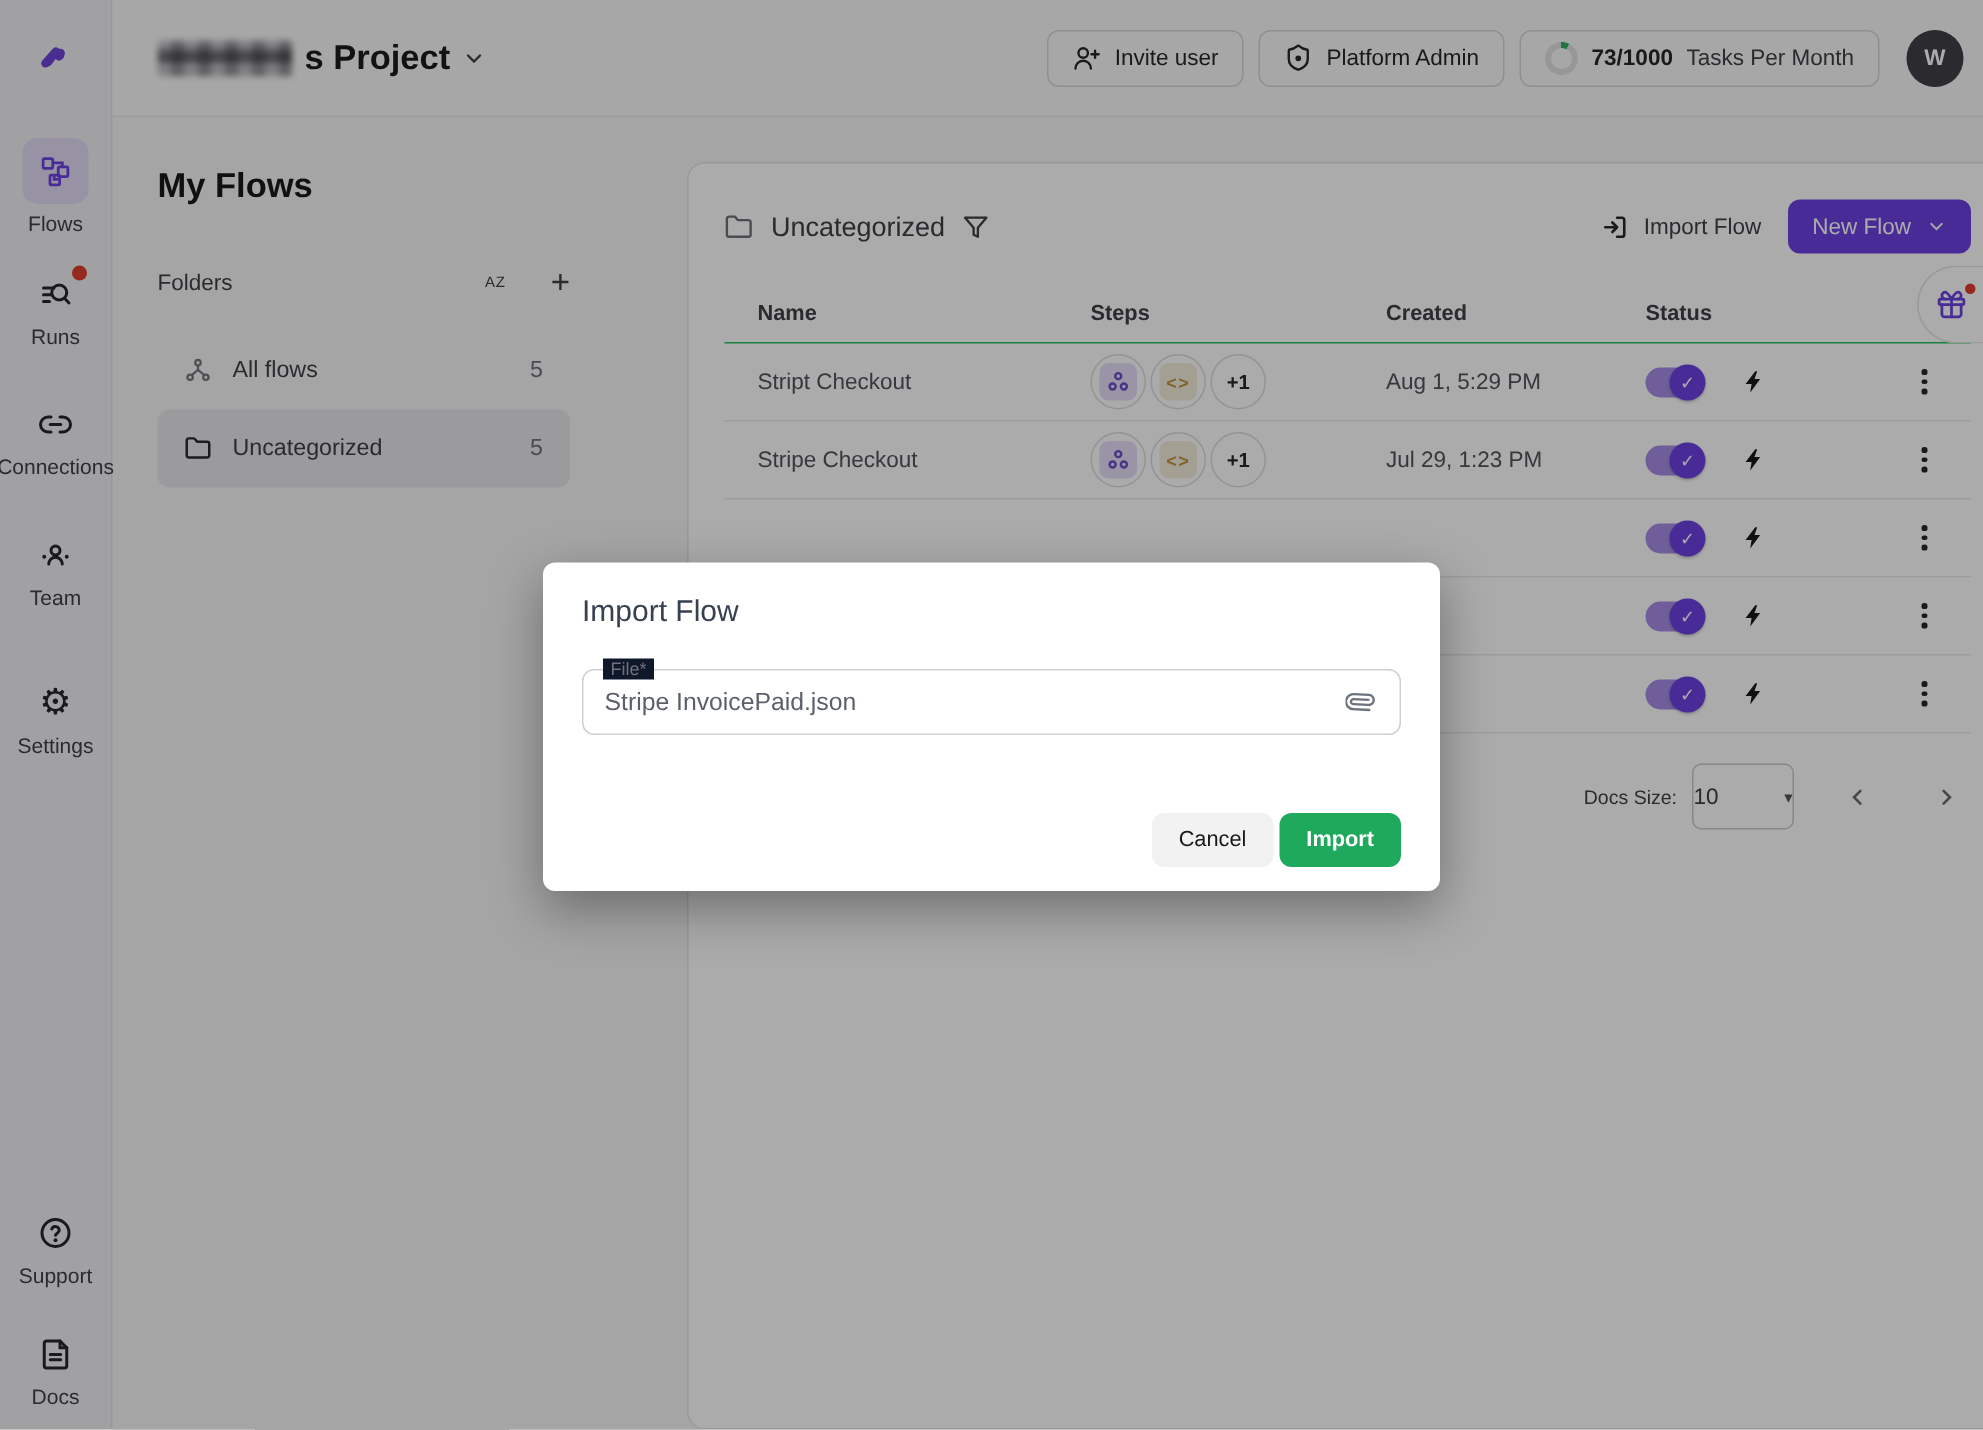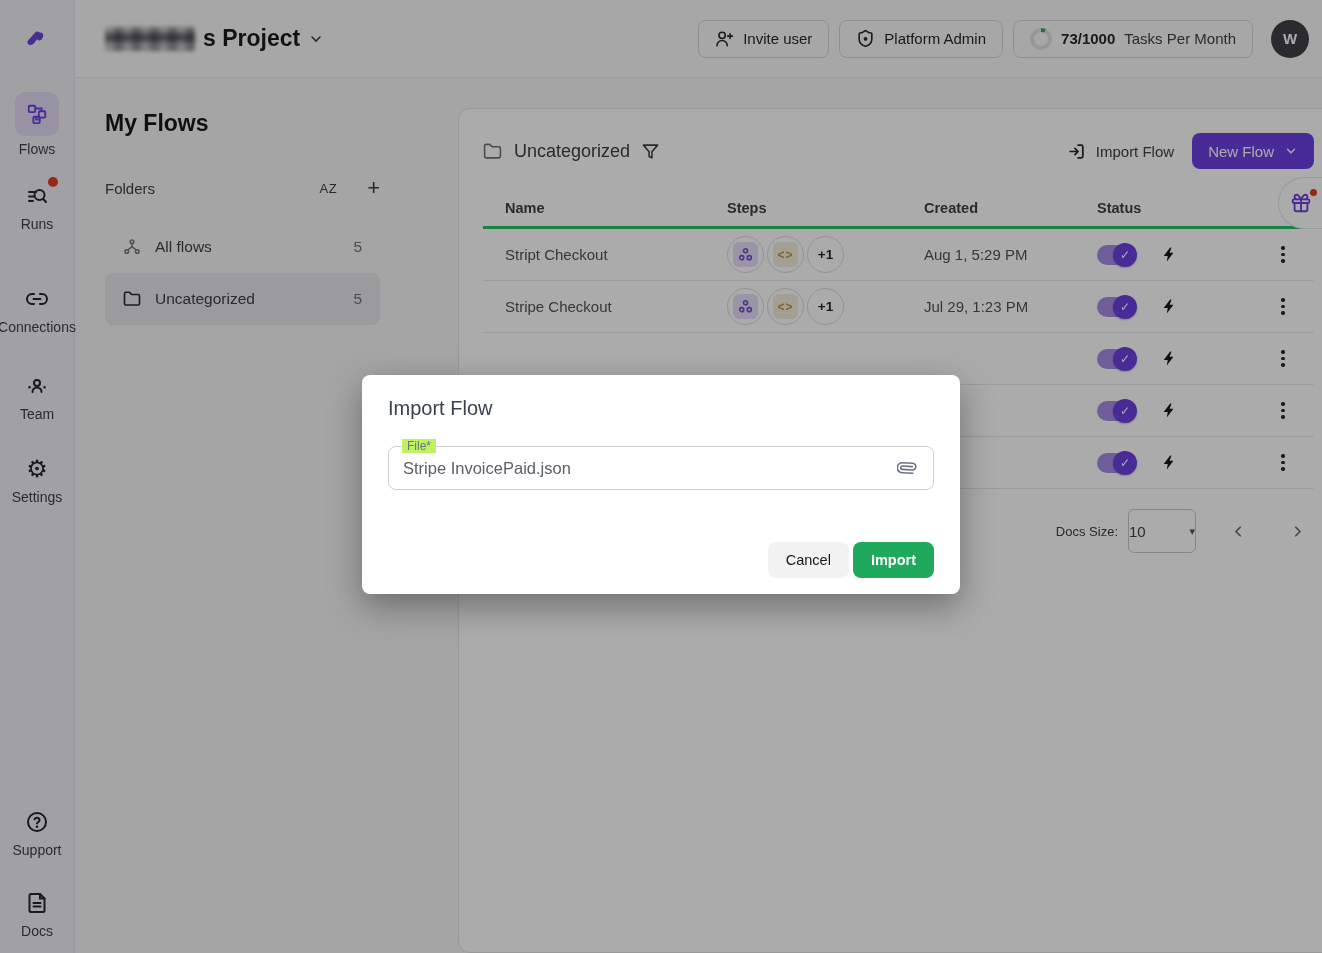--- a/index.html
+++ b/index.html
@@ -45,21 +45,21 @@
             display:flex; align-items:center; justify-content:center; margin-left:8px; cursor:pointer; }
 
   .content { flex:1; display:flex;gap:48px; }
 
   
   .folders-panel { width:335px; min-width:335px; padding:32px 30px 0 30px; }
   .page-title { font-size:23px; font-weight:700; color:#18181b; margin-bottom:40px; }
   .folders-head { display:flex; align-items:center; margin-bottom:22px; }
   .folders-title { font-size:15px; color:#3f3f46; }
   .folders-head .tools { margin-left:auto; display:flex; align-items:center; gap:30px; }
-  .sort-az { font-size:13px; color:#3f3f46; letter-spacing:0.5px; cursor:pointer; }
+  .sort-az { font-size:10px; color:#3f3f46; letter-spacing:0.5px; cursor:pointer; }
   .plus-btn { font-size:22px; color:#3f3f46; cursor:pointer; line-height:1; }
   .folder-item { height:52px; display:flex; align-items:center; gap:14px; padding:0 18px; border-radius:8px;
                  font-size:15.5px; color:#3f3f46; cursor:pointer; }
   .folder-item.selected { background:#e7e7ea; }
   .folder-item .count { margin-left:auto; color:#71717a; }
   .folder-item .f-icon { display:flex; color:#55555c; }
   .folder-item.all .f-icon { color:#6b6b72; }
 
   
   .card { margin-top:30px; width:881px; min-height:500px; background:#fff; border:1px solid #e4e4e7;
@@ -67,21 +67,21 @@
   .card-head { display:flex; align-items:center; height:44px; margin-bottom:16px; }
   .card-title-group { display:flex; align-items:center; gap:12px; }
   .card-title { font-size:18px; color:#3f3f46; font-weight:500; }
   .card-head .actions { margin-left:auto; display:flex; align-items:center; gap:18px; }
   .import-flow-btn { display:flex; align-items:center; gap:10px; font-size:15px; color:#3f3f46; background:none; border:none;
                      cursor:pointer; font-family:"Liberation Sans",sans-serif; }
   .new-flow-btn { display:flex; align-items:center; gap:10px; background:#6e41e2; color:#fff; border:none; border-radius:8px;
                   height:36px; padding:0 16px; font-size:15px; cursor:pointer; font-family:"Liberation Sans",sans-serif; }
 
   .tbl-grid { display:grid; grid-template-columns: 222px 197px 173px 1fr 62px; align-items:center; padding-left:22px; }
-  .tbl-header { height:40px; border-bottom:3px solid #22c55e; }
+  .tbl-header { height:40px; border-bottom:1px solid #22c55e; }
   .tbl-header span { font-size:14.5px; font-weight:700; color:#3f3f46; }
   .tbl-row { height:52px; border-bottom:1px solid #e9e9ec; }
   .cell-name, .cell-created { font-size:15px; color:#52525b; }
   .steps-cell { display:flex; align-items:center; }
   .step-circle { width:37px; height:37px; border-radius:50%; border:1px solid #dcdce0; background:#fff;
                  display:flex; align-items:center; justify-content:center; margin-right:3px; }
   .step-badge { width:25px; height:25px; border-radius:6px; display:flex; align-items:center; justify-content:center; }
   .step-badge.purple { background:#e4ddf8; color:#6d4fc9; }
   .step-badge.code { background:#f5eedc; color:#c0933e; font-size:12px; font-weight:700; letter-spacing:1px; }
   .step-more { font-size:13.5px; font-weight:600; color:#27272a; }
@@ -108,21 +108,21 @@
   .gift-wrap { position:relative; color:#6e41e2; display:flex; }
   .gift-wrap .red-dot.sm { top:-3px; right:-5px; }
 
   
   .overlay { position:absolute; inset:0; background:rgba(0,0,0,0.33); z-index:50; }
   .modal { position:absolute; left:362px; top:375px; width:598px; z-index:60; background:#fff; border-radius:8px;
            box-shadow:0 12px 34px rgba(0,0,0,.35); padding:22px 26px 10px 26px; }
   .modal-title { font-size:20px; color:#374151; font-weight:500; margin-bottom:26px; }
   .file-field { position:relative; height:44px; border:1px solid #cfcfd4; border-radius:8px;
                 display:flex; align-items:center; padding:0 14px; }
-  .file-label { position:absolute; top:-8px; left:13px; background:#bef264; padding:0 5px; font-size:12px; color:#71717a; }
+  .file-label { position:absolute; top:-8px; left:13px; background:#0f172a; padding:0 5px; font-size:12px; color:#71717a; }
   .file-input { flex:1; border:none; outline:none; font-size:16.5px; color:#5b6069; background:transparent;
                 font-family:"Liberation Sans",sans-serif; }
   .clip-btn { background:none; border:none; cursor:pointer; display:flex; color:#6b7280; padding:2px; }
   .modal-footer { display:flex; justify-content:flex-end; gap:4px; margin-top:52px; padding-bottom:6px; }
   .btn-cancel { height:36px; padding:0 18px; border:none; border-radius:8px; background:#f2f2f3; color:#18181b;
                 font-size:14.5px; cursor:pointer; font-family:"Liberation Sans",sans-serif; }
   .btn-import { height:36px; padding:0 18px; border:none; border-radius:8px; background:#1ea95c; color:#fff;
                 font-size:14.5px; font-weight:600; cursor:pointer; font-family:"Liberation Sans",sans-serif; }
 
   svg { display:block; }
@@ -147,21 +147,21 @@
         <svg width="22" height="22" viewBox="0 0 24 24" stroke="#6e41e2" stroke-width="2" fill="none">
           <rect x="3" y="3" width="7" height="7" rx="1"></rect>
           <rect x="14" y="9" width="7" height="7" rx="1"></rect>
           <rect x="8" y="15" width="7" height="7" rx="1"></rect>
           <path d="M10 6h7v3M14 18h-3v-3"></path>
         </svg>
       </div>
       <span class="nav-label">Flows</span>
     </div>
 
-    <div class="nav-item" style="margin-bottom:52px;">
+    <div class="nav-item" style="margin-bottom:36px;">
       <div class="nav-icon-plain">
         <svg width="24" height="24" viewBox="0 0 24 24" stroke="#27272a" stroke-width="2" fill="none" stroke-linecap="round">
           <path d="M4 8h7M4 12.5h5M4 17h4"></path>
           <circle cx="14.5" cy="11" r="5"></circle>
           <path d="M18 14.8 21 18"></path>
         </svg>
         <span class="red-dot"></span>
       </div>
       <span class="nav-label">Runs</span>
     </div>
@@ -170,21 +170,21 @@
       <div class="nav-icon-plain">
         <svg width="24" height="24" viewBox="0 0 24 24" stroke="#27272a" stroke-width="2" fill="none" stroke-linecap="round">
           <path d="M9 17H7A5 5 0 0 1 7 7h2"></path>
           <path d="M15 7h2a5 5 0 1 1 0 10h-2"></path>
           <path d="M8.5 12h7"></path>
         </svg>
       </div>
       <span class="nav-label">Connections</span>
     </div>
 
-    <div class="nav-item" style="margin-bottom:32px;">
+    <div class="nav-item" style="margin-bottom:48px;">
       <div class="nav-icon-plain">
         <svg width="24" height="24" viewBox="0 0 24 24" stroke="#27272a" stroke-width="2" fill="none" stroke-linecap="round">
           <circle cx="12" cy="9" r="3"></circle>
           <path d="M7.5 18a4.5 4.5 0 0 1 9 0"></path>
           <path d="M4.5 13.2h.01M19.5 13.2h.01" stroke-width="2.6"></path>
         </svg>
       </div>
       <span class="nav-label">Team</span>
     </div>
 

